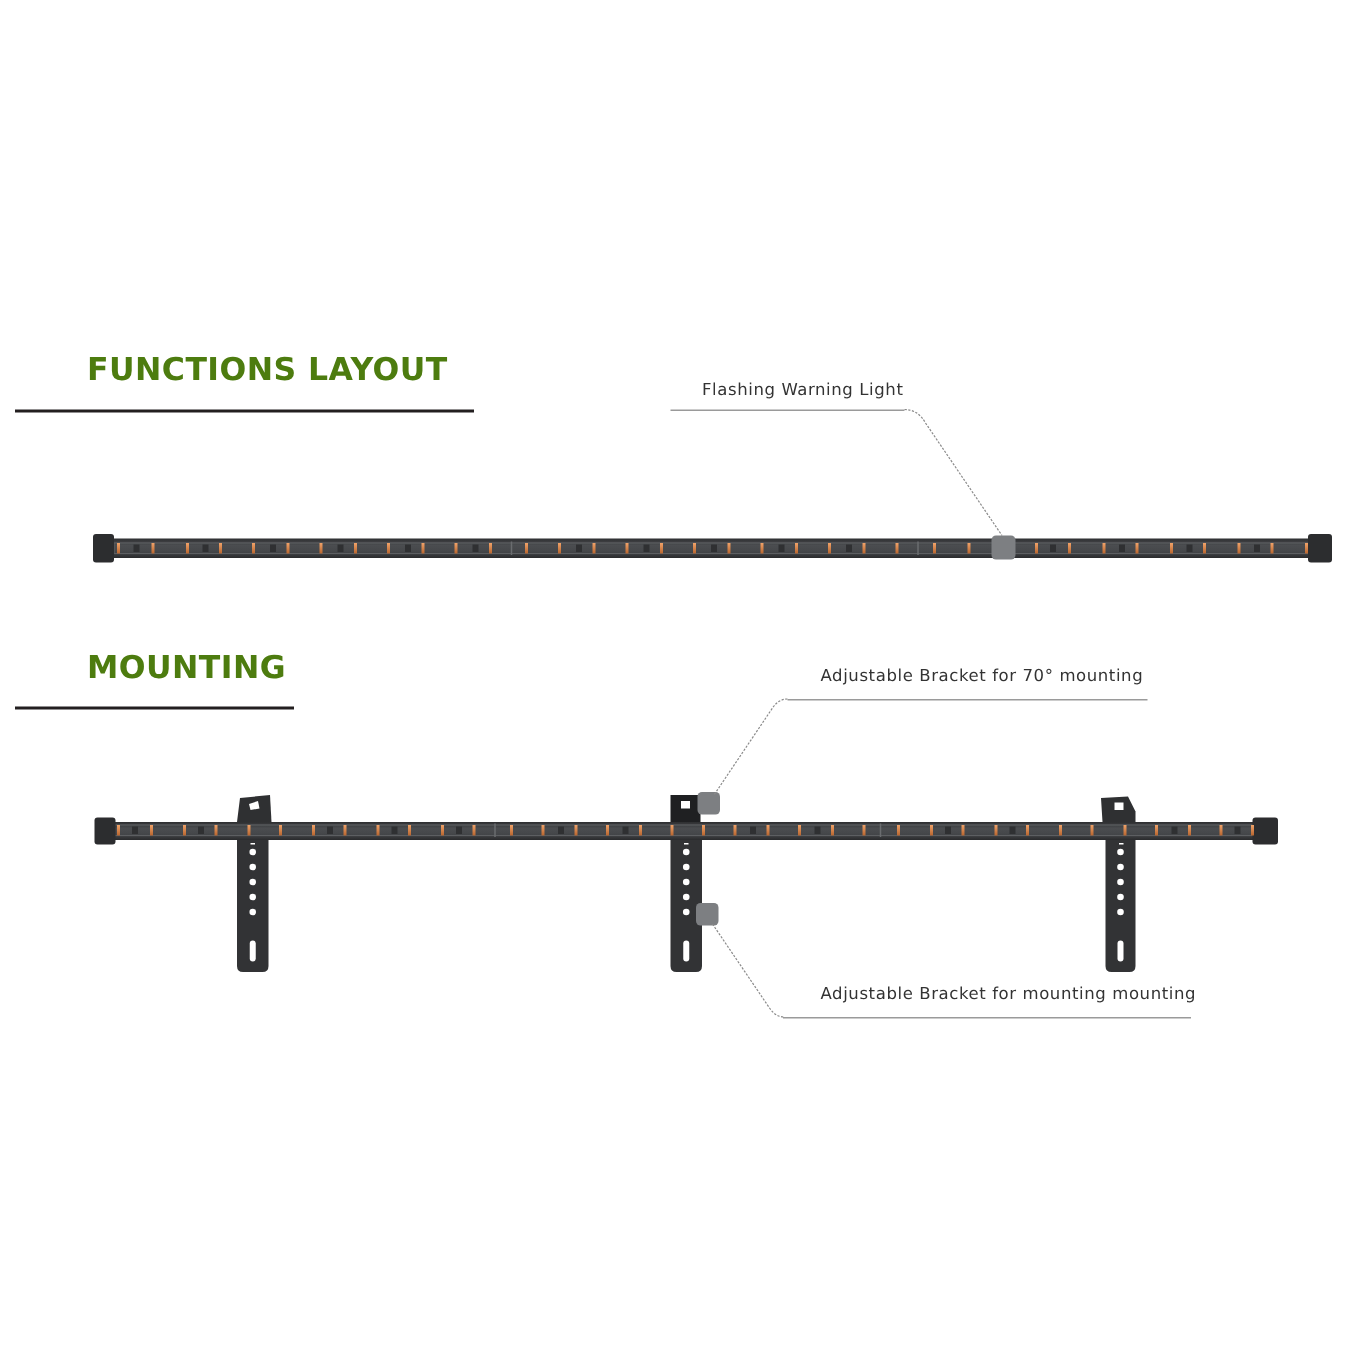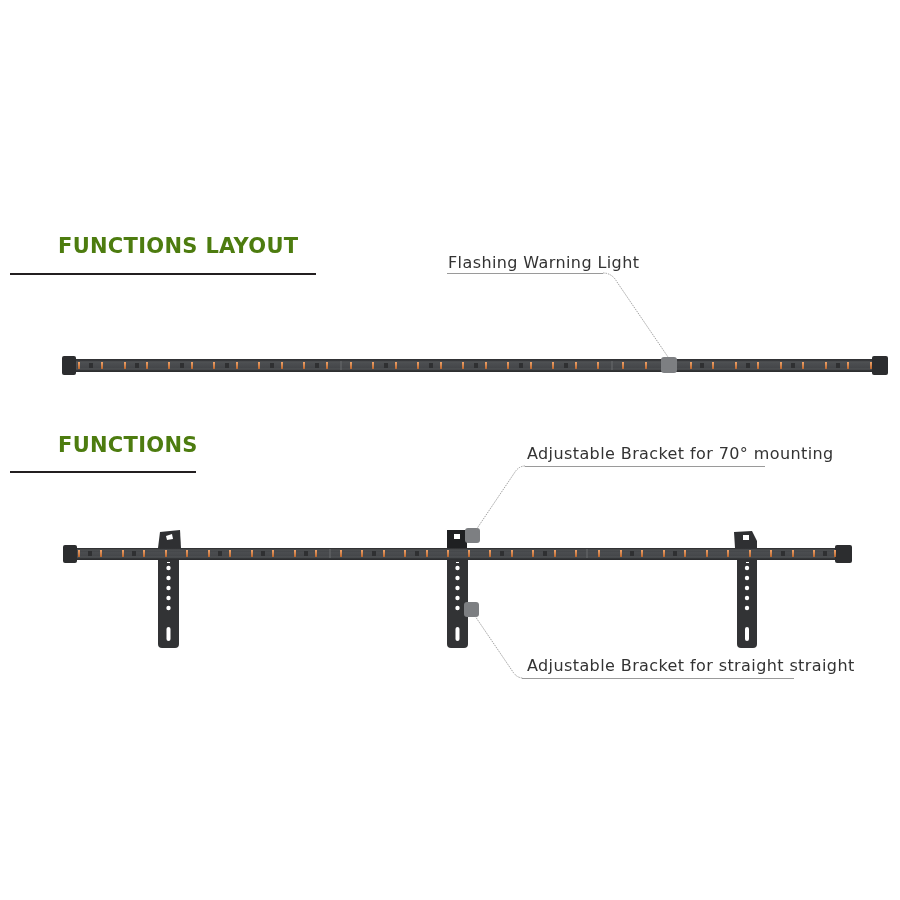--- a/index.html
+++ b/index.html
@@ -1,38 +1,38 @@
 <!DOCTYPE html>
 <html><head>
 <meta charset="utf-8">
 <style>
   html, body { margin:0; padding:0; background:#ffffff; }
   body { width:900px; height:900px; position:relative; overflow:hidden; font-family:"Liberation Sans", sans-serif; }
   .heading { position:absolute; font-family:"DejaVu Sans", sans-serif; font-weight:bold; color:#4d7c0f; font-size:21px; letter-spacing:0.3px; }
   .rule { position:absolute; height:2px; background:#231f20; }
-  .label { position:absolute; font-family:"DejaVu Sans", sans-serif; font-size:16px; color:#333; letter-spacing:0.4px; white-space:nowrap; }
+  .label { position:absolute; font-family:"DejaVu Sans", sans-serif; font-size:11px; color:#333; letter-spacing:0.4px; white-space:nowrap;margin-left:20px; }
   .underline { position:absolute; height:1px; background:#9a9a9a; }
   svg.overlay { position:absolute; left:0; top:0; }
 </style>
 </head>
 <body>
 
 <div class="heading" style="left:58px; top:234px;">FUNCTIONS LAYOUT</div>
 <div class="rule" style="left:10px; top:273px; width:306px;"></div>
 
 <div class="label" style="left:448px; top:253px;">Flashing Warning Light</div>
 <div class="underline" style="left:447px; top:273px; width:156px;"></div>
 
-<div class="heading" style="left:58px; top:433px;">FUNCTIONS</div>
+<div class="heading" style="left:58px; top:433px;">MOUNTING</div>
 <div class="rule" style="left:10px; top:471px; width:186px;"></div>
 
 <div class="label" style="left:527px; top:444px;">Adjustable Bracket for 70° mounting</div>
 <div class="underline" style="left:525px; top:466px; width:240px;"></div>
 
-<div class="label" style="left:527px; top:656px;">Adjustable Bracket for straight straight</div>
+<div class="label" style="left:527px; top:656px;">Adjustable Bracket for mounting mounting</div>
 <div class="underline" style="left:522px; top:678px; width:272px;"></div>
 
 <svg class="overlay" width="900" height="900" viewBox="0 0 900 900">
   <defs>
     <linearGradient id="barGrad" x1="0" y1="0" x2="0" y2="1">
       <stop offset="0" stop-color="#2e2f31"></stop>
       <stop offset="0.35" stop-color="#4b4d50"></stop>
       <stop offset="0.65" stop-color="#45474a"></stop>
       <stop offset="1" stop-color="#2a2b2d"></stop>
     </linearGradient>

